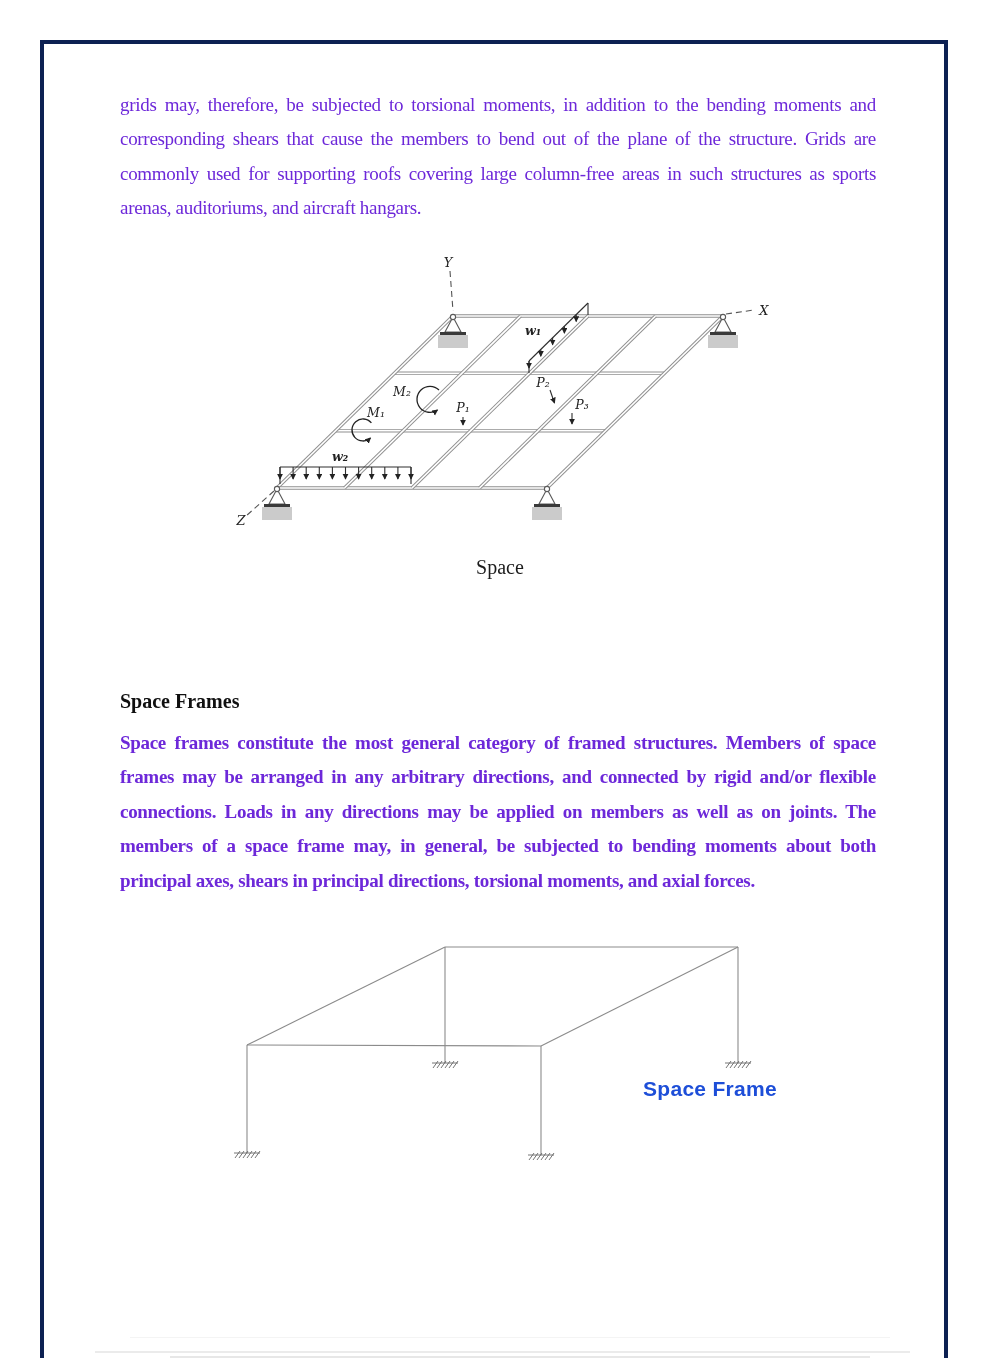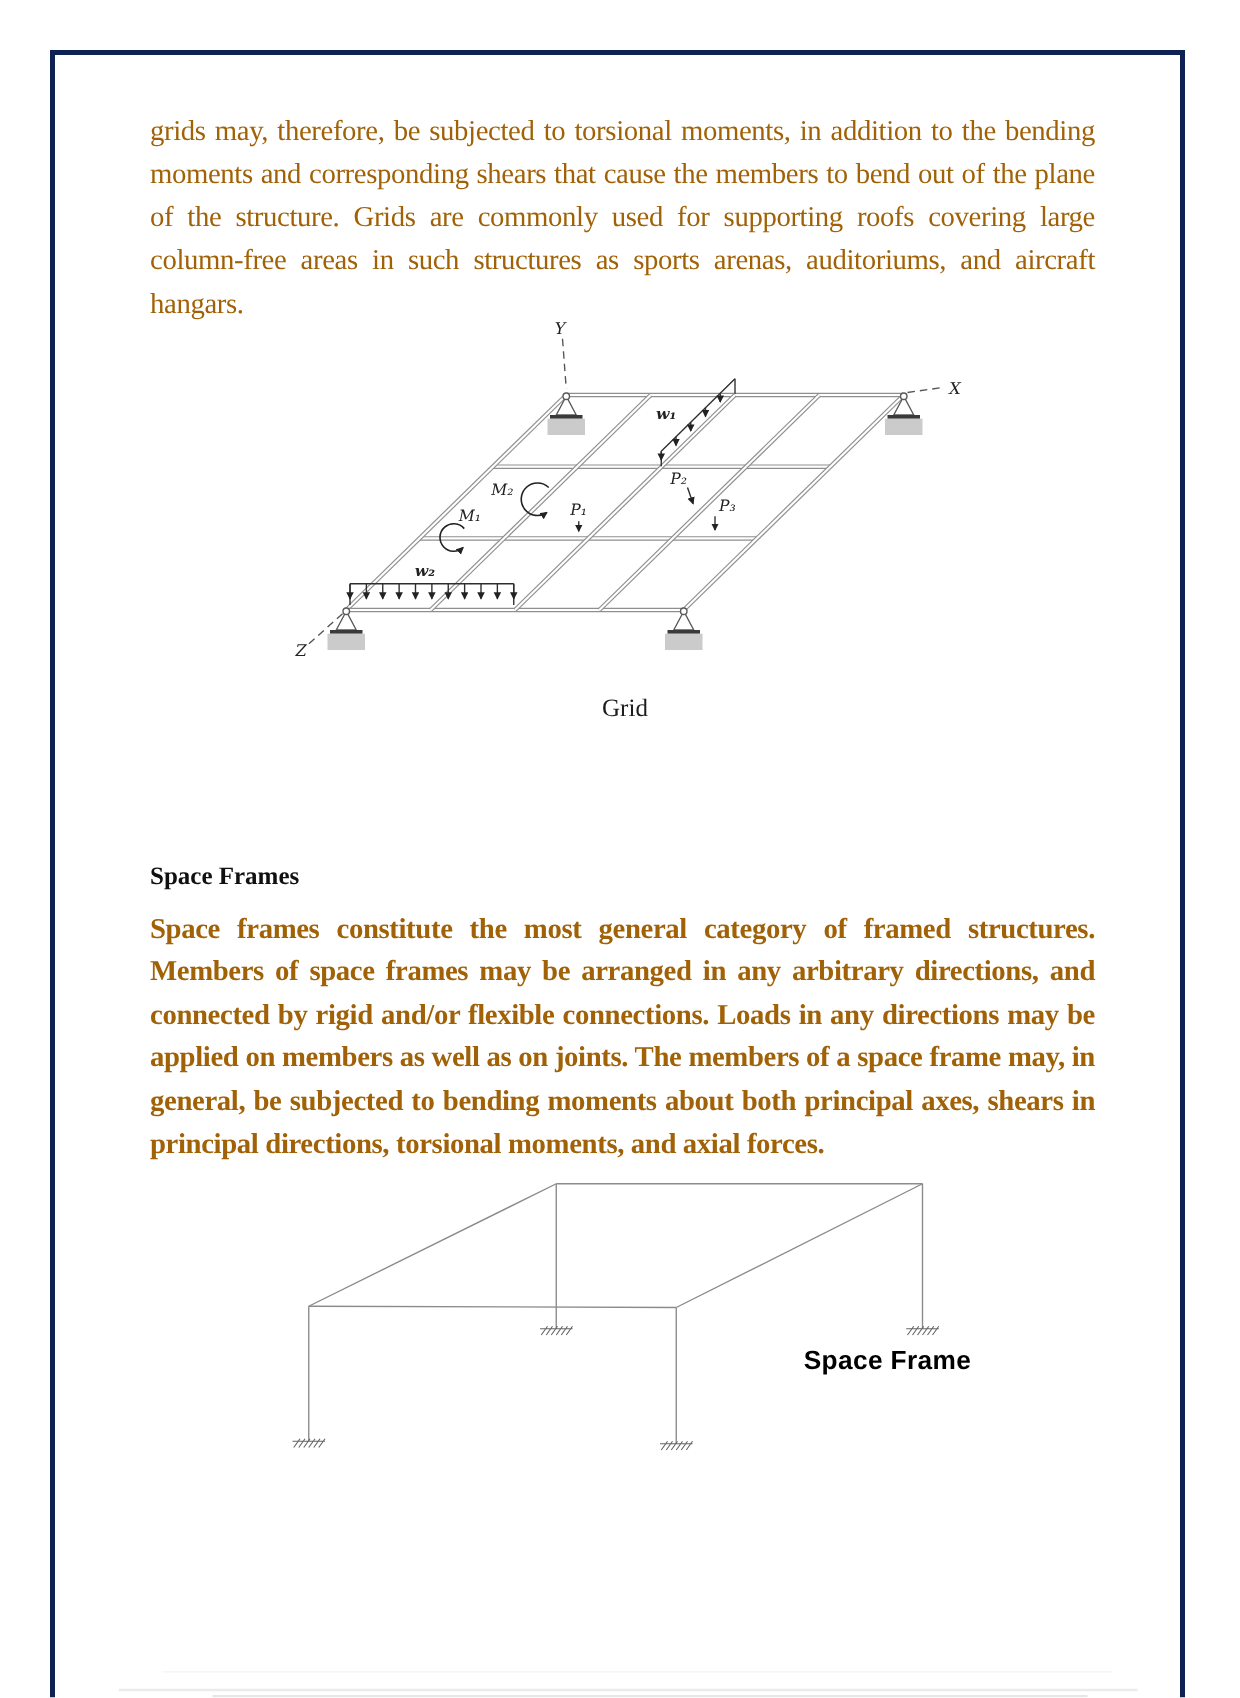--- a/index.html
+++ b/index.html
@@ -5,37 +5,37 @@
   html,body{margin:0;padding:0;background:#ffffff;}
   body{width:992px;height:1358px;position:relative;overflow:hidden;
        font-family:"Liberation Serif", serif;color:#151515;}
   .abs{position:absolute;}
   #page-frame{
     left:40px;top:40px;width:908px;height:1318px;
     border-top:4px solid #0d2152;border-left:4px solid #0d2152;border-right:4px solid #0d2152;
     border-bottom:none;box-sizing:border-box;
   }
   .body-text{
-    width:756px;font-size:23px;line-height:34.4px;letter-spacing:-0.3px;
-    text-align:justify;color:#a16207;
+    width:756px;font-size:19px;line-height:34.4px;letter-spacing:-0.3px;
+    text-align:justify;color:#6d28d9;
   }
   #para1{left:120px;top:88px;}
   #para2{left:120px;top:726px;font-weight:bold;}
   #heading-space-frames{
     left:120px;top:690px;font-size:20px;font-weight:bold;color:#101010;
   }
   #grid-caption{
     left:420px;top:556px;width:160px;text-align:center;font-size:20px;color:#1c1c1c;
   }
   #grid-figure-svg{left:230px;top:253px;}
   #space-frame-svg{left:230px;top:935px;}
   #space-frame-label{
     left:630px;top:1077px;width:160px;text-align:center;
     font-family:"Liberation Sans", sans-serif;font-weight:700;font-size:21px;
-    letter-spacing:0.3px;color:#000000;
+    letter-spacing:0.3px;color:#1d4ed8;
   }
   .shadow-line{background:#ededed;}
   svg text{font-family:"DejaVu Serif", serif;fill:#222;}
   .axis-label{font-size:13px;font-style:italic;}
   .load-label{font-size:12.5px;font-style:italic;font-weight:600;}
   .pt-label{font-size:12.5px;font-style:italic;}
   .beam-outer{stroke:#8f8f8f;stroke-width:3.6;fill:none;}
   .beam-inner{stroke:#ffffff;stroke-width:1.7;fill:none;}
   .dash{stroke:#555;stroke-width:1.1;stroke-dasharray:6 4;fill:none;}
   .loadline{stroke:#2e2e2e;stroke-width:1.1;fill:none;}
@@ -166,21 +166,21 @@
   <g>
     <path class="loadline" d="M320 137 L324.5 150" marker-end="url(#arw)"></path>
     <text class="pt-label" x="313" y="134" text-anchor="middle">P₂</text>
   </g>
   <g>
     <path class="loadline" d="M342 160 L342 171" marker-end="url(#arw)"></path>
     <text class="pt-label" x="352" y="156" text-anchor="middle">P₃</text>
   </g>
 </svg>
 
-<div id="grid-caption" class="abs">Grid</div>
+<div id="grid-caption" class="abs">Space</div>
 
 <div id="heading-space-frames" class="abs">Space Frames</div>
 
 <div id="para2" class="abs body-text">Space frames constitute the most general category of framed structures. Members of space frames may be arranged in any arbitrary directions, and connected by rigid and/or flexible connections. Loads in any directions may be applied on members as well as on joints. The members of a space frame may, in general, be subjected to bending moments about both principal axes, shears in principal directions, torsional moments, and axial forces.</div>
 
 <svg id="space-frame-svg" class="abs" width="560" height="232" viewBox="0 0 560 232">
 
   <g>
     <path class="sf-line" d="M215 12 L508 12"></path>
     <path class="sf-line" d="M215 12 L17 110"></path>

